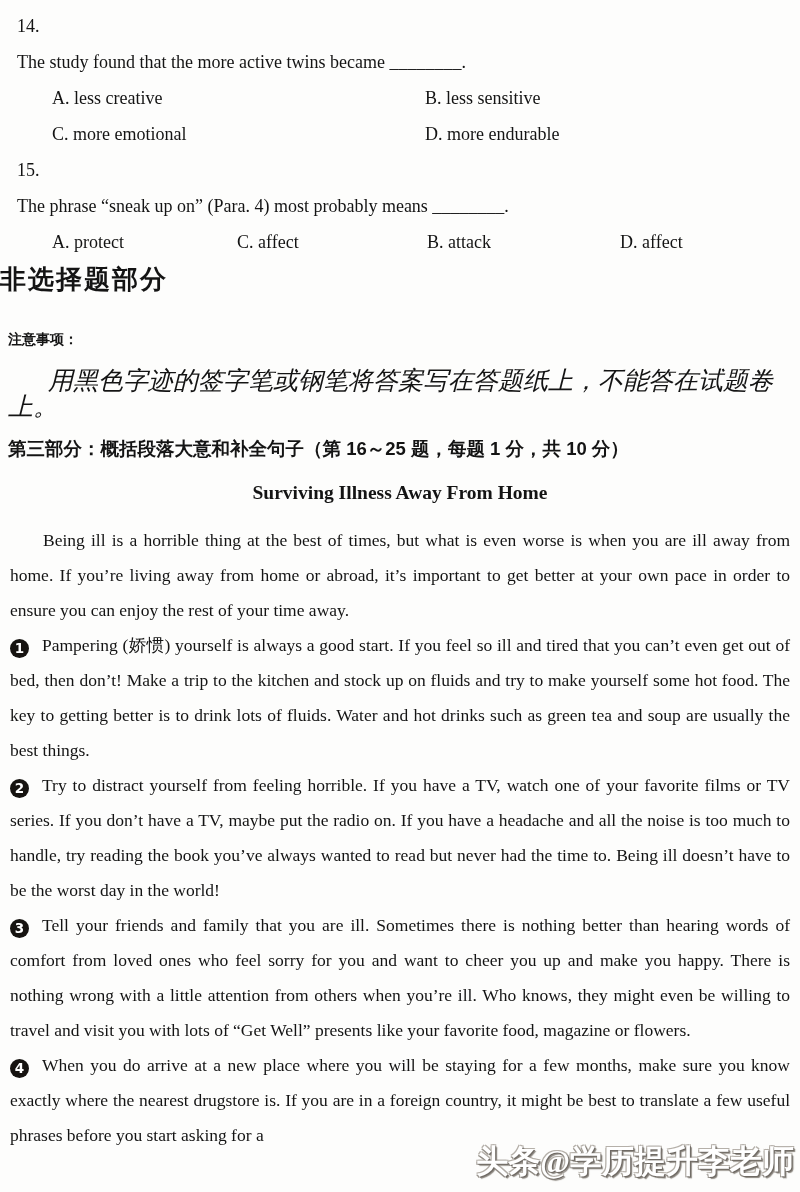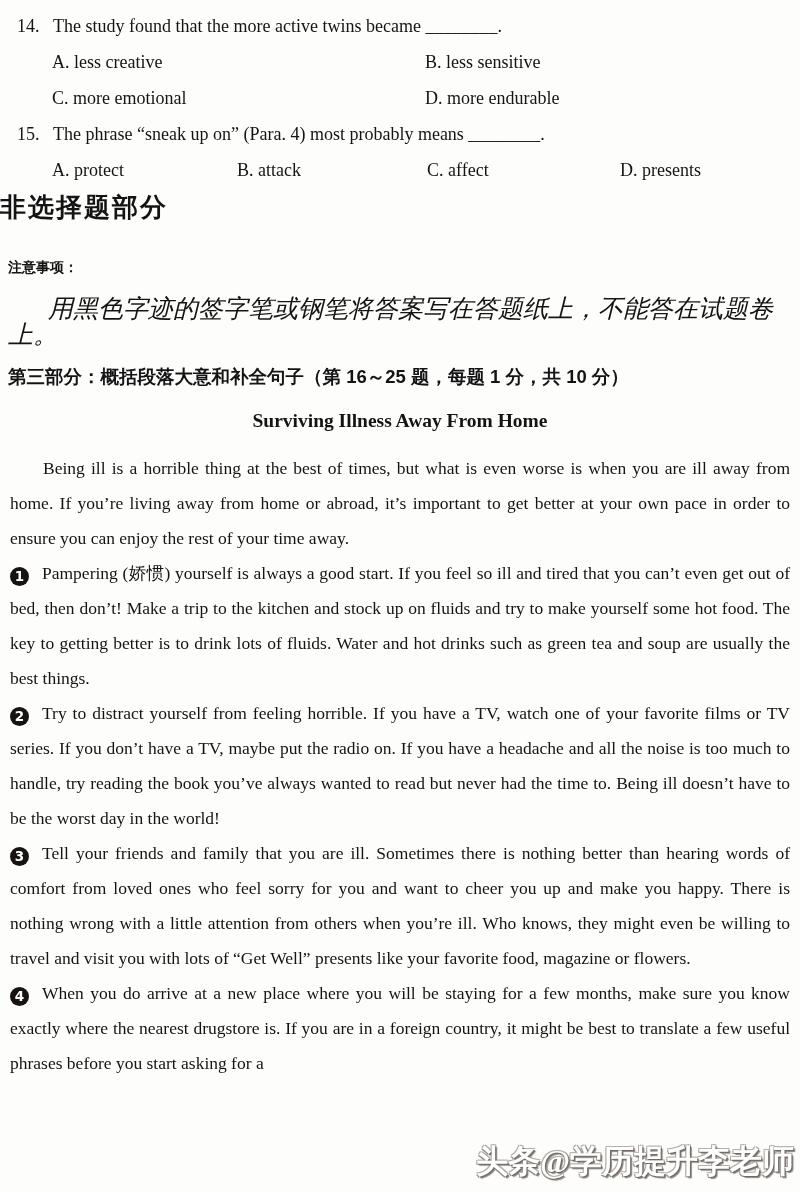--- a/index.html
+++ b/index.html
@@ -9,21 +9,21 @@
     height: 1192px;
     margin: 0 auto;
     background: #fdfdfc;
     color: #141414;
     font-family: "Liberation Serif", "DejaVu Serif", serif;
     overflow: hidden;
   }
 
   
   .questions { padding: 8px 10px 0 17px; font-size: 18px; }
-  .stem-row { display: flex; line-height: 36px; }
+  .stem-row { display: flex; line-height: 36px; flex-direction: column; }
   .qnum { width: 36px; flex: 0 0 36px; }
   .qtext { flex: 1; }
   .opts-2col {
     display: grid;
     grid-template-columns: 373px auto;
     padding-left: 35px;
     line-height: 36px;
   }
   .opts-4col {
     display: grid;
@@ -136,23 +136,23 @@
       </div>
     </div>
 
     <div>
       <div class="stem-row">
         <span class="qnum">15.</span>
         <span class="qtext">The phrase “sneak up on” (Para. 4) most probably means ________.</span>
       </div>
       <div class="opts-4col">
         <span>A.  protect</span>
+        <span>C.  affect</span>
         <span>B.  attack</span>
-        <span>C.  affect</span>
-        <span>D.  presents</span>
+        <span>D.  affect</span>
       </div>
     </div>
 
   </section>
 
   <h1 class="section-header cjk-sans">非选择题部分</h1>
 
   <div class="notes-label cjk-sans">注意事项：</div>
   <div class="notes-text">用黑色字迹的签字笔或钢笔将答案写在答题纸上，不能答在试题卷上。</div>
 

